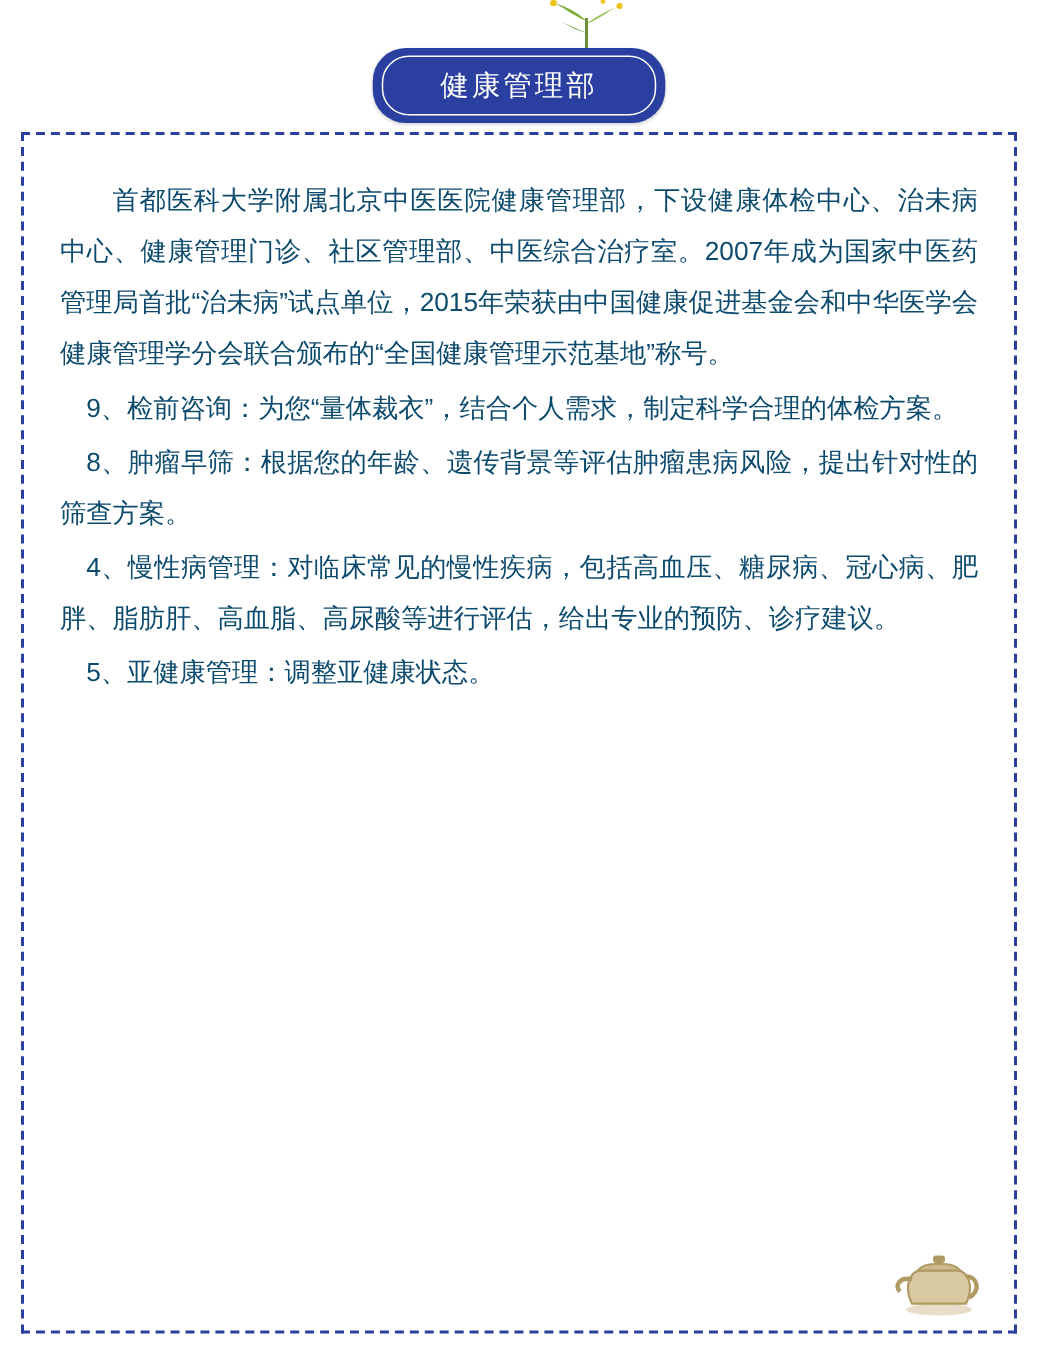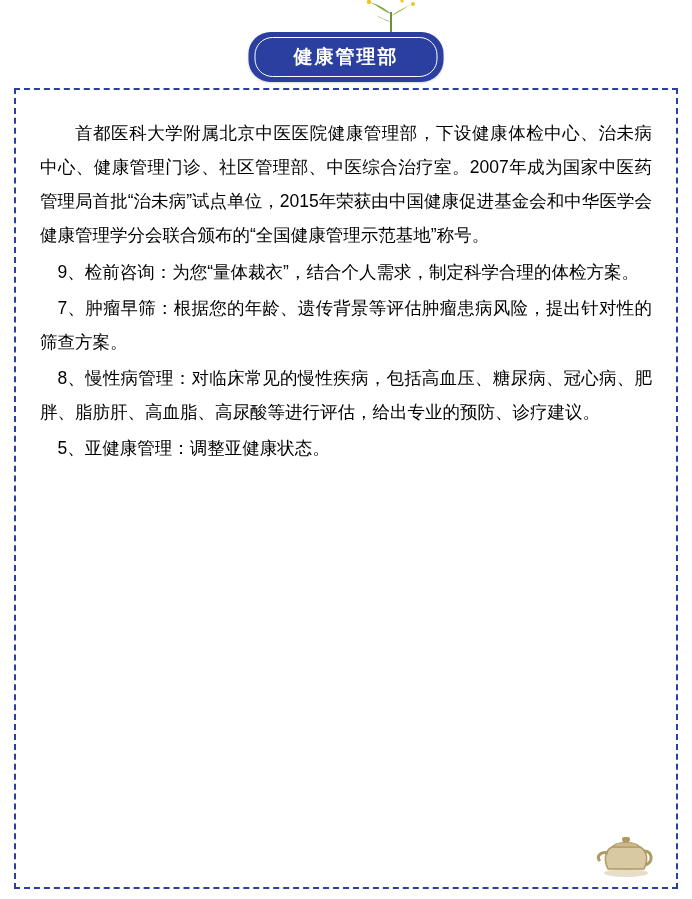--- a/index.html
+++ b/index.html
@@ -39,21 +39,21 @@
     border-radius: 22px;
     padding: 5px 6px;
     box-shadow: 0 1px 2px rgba(0,0,0,0.15);
   }
   .badge-inner {
     border: 1.5px solid #ffffff;
     border-radius: 18px;
     padding: 6px 38px;
     color: #ffffff;
     font-size: 19px;
-    font-weight: bold;
+    font-weight: normal;
     letter-spacing: 2px;
     white-space: nowrap;
     text-align: center;
   }
 
   
   .content-box {
     position: absolute;
     left: 14px;
     top: 88px;
@@ -62,21 +62,21 @@
     border: 2px dashed #2b3fa0;
     box-sizing: border-box;
     padding: 26px 24px 10px 24px;
     overflow: hidden;
   }
 
   p.para {
     margin: 0 0 2px 0;
     font-size: 17.5px;
     line-height: 1.95;
-    color: #000000;
+    color: #0c4a6e;
     text-align: justify;
     text-justify: inter-ideograph;
     text-indent: 2em;
     font-family: "Liberation Sans", sans-serif;
   }
   p.para.item {
     text-indent: 1em;
   }
 
   
@@ -108,22 +108,22 @@
     <div class="badge-outer">
       <div class="badge-inner">健康管理部</div>
     </div>
   </div>
 </div>
 
 <div class="content-box">
 
   <p class="para">首都医科大学附属北京中医医院健康管理部，下设健康体检中心、治未病中心、健康管理门诊、社区管理部、中医综合治疗室。2007年成为国家中医药管理局首批“治未病”试点单位，2015年荣获由中国健康促进基金会和中华医学会健康管理学分会联合颁布的“全国健康管理示范基地”称号。</p>
   <p class="para item">9、检前咨询：为您“量体裁衣”，结合个人需求，制定科学合理的体检方案。</p>
-  <p class="para item">7、肿瘤早筛：根据您的年龄、遗传背景等评估肿瘤患病风险，提出针对性的筛查方案。</p>
-  <p class="para item">8、慢性病管理：对临床常见的慢性疾病，包括高血压、糖尿病、冠心病、肥胖、脂肪肝、高血脂、高尿酸等进行评估，给出专业的预防、诊疗建议。</p>
+  <p class="para item">8、肿瘤早筛：根据您的年龄、遗传背景等评估肿瘤患病风险，提出针对性的筛查方案。</p>
+  <p class="para item">4、慢性病管理：对临床常见的慢性疾病，包括高血压、糖尿病、冠心病、肥胖、脂肪肝、高血脂、高尿酸等进行评估，给出专业的预防、诊疗建议。</p>
   <p class="para item">5、亚健康管理：调整亚健康状态。</p>
 
   <svg class="teapot" viewBox="0 0 64 58">
     <ellipse cx="32" cy="52" rx="22" ry="4" fill="#e7ddc9"></ellipse>
     <path d="M14 48 C 10 40, 10 30, 18 26 L 46 26 C 54 30, 54 40, 50 48 Z" fill="#d9c9a3" stroke="#b09a63" stroke-width="1.5"></path>
     <path d="M18 26 C 22 20, 42 20, 46 26 Z" fill="#cbb88c" stroke="#b09a63" stroke-width="1.2"></path>
     <rect x="28" y="16" width="8" height="5" rx="2" fill="#b09a63"></rect>
     <path d="M50 30 C 58 30, 60 40, 52 44" fill="none" stroke="#b09a63" stroke-width="3"></path>
     <path d="M14 32 C 6 30, 2 36, 6 40" fill="none" stroke="#b09a63" stroke-width="3"></path>
   </svg>

